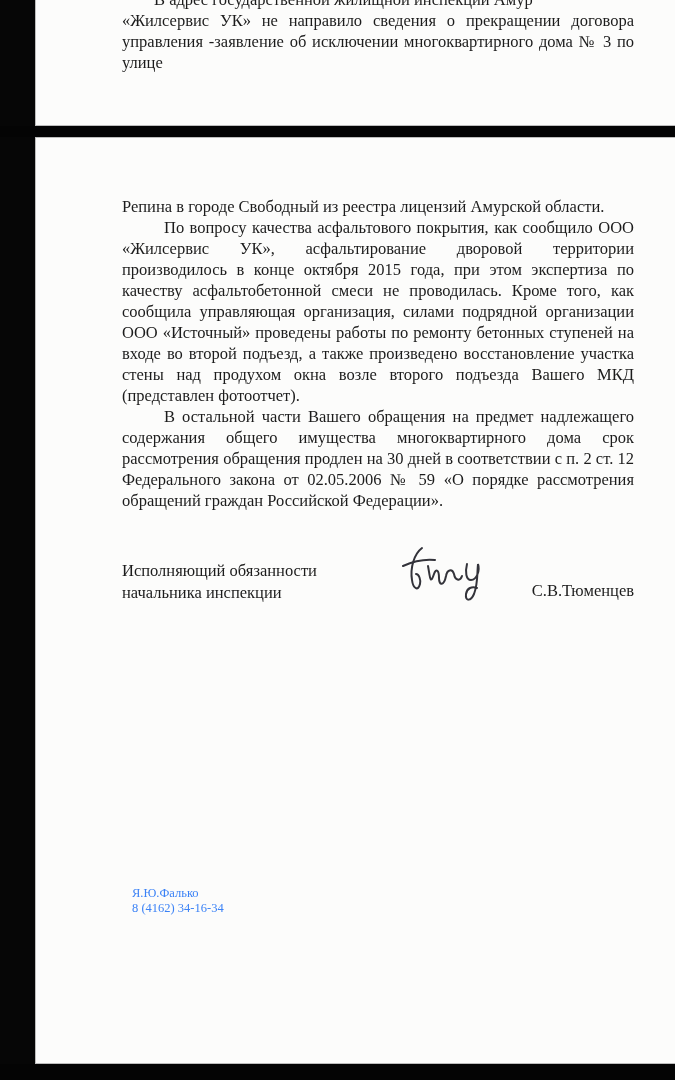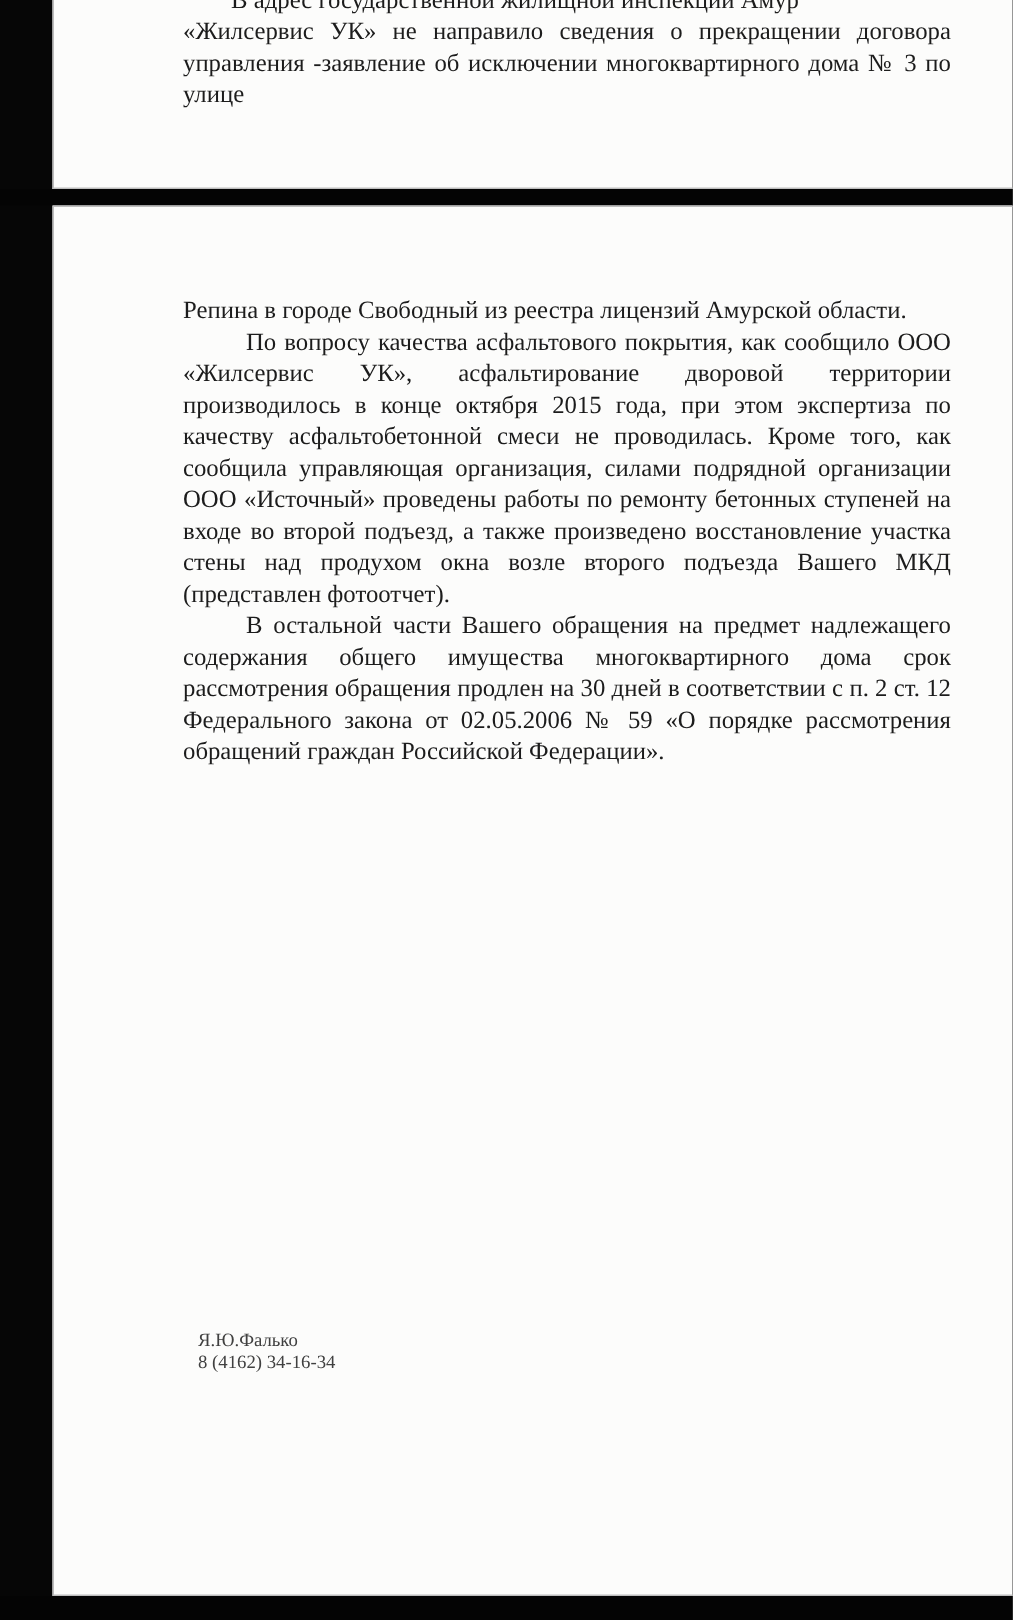--- a/index.html
+++ b/index.html
@@ -87,21 +87,21 @@
     position: absolute;
     right: 0;
     top: 22px;
   }
   .footer-block {
     position: absolute;
     left: 96px;
     top: 748px;
     font-size: 12.5px;
     line-height: 15px;
-    color: #404040;
+    color: #3b82f6;
   }
   .gap-band, .bottom-band {
     position: absolute;
     left: 0;
     width: 675px;
     background: #040404;
   }
   .gap-band { top: 126px; height: 11px; }
   .bottom-band { top: 1064px; height: 16px; }
 </style>
@@ -120,20 +120,35 @@
   <div class="gap-band"></div>
 
   <div class="page" id="page2">
 
     <div class="body-text doc-text">
       <p>Репина в городе Свободный из реестра лицензий Амурской области.</p>
       <p class="indent">По вопросу качества асфальтового покрытия, как сообщило ООО «Жилсервис УК»,  асфальтирование дворовой территории производилось в конце октября 2015 года, при этом экспертиза по качеству асфальтобетонной смеси не проводилась. Кроме того, как сообщила управляющая организация, силами подрядной организации ООО «Источный» проведены работы по ремонту бетонных ступеней на входе во второй подъезд, а также произведено восстановление участка стены над продухом окна возле второго подъезда Вашего МКД (представлен фотоотчет).</p>
       <p class="indent">В остальной части Вашего обращения на предмет надлежащего содержания общего имущества многоквартирного дома срок   рассмотрения обращения продлен на  30 дней  в соответствии с п. 2 ст. 12 Федерального закона от 02.05.2006 № 59 «О порядке рассмотрения обращений граждан Российской Федерации».</p>
     </div>
 
+    <div class="sig-block">
+      <div class="sig-title">
+        <div>Исполняющий обязанности</div>
+        <div>начальника инспекции</div>
+      </div>
+      <svg class="sig-svg" width="95" height="74" viewBox="0 0 95 74">
+        <g fill="none" stroke="#33333a" stroke-width="2" stroke-linecap="round">
+          <path d="M28 6 C20 12 16 26 18 38 C19 46 24 50 26 42 C27 38 25 32 22 32"></path>
+          <path d="M9 24 C20 19 32 17 41 18"></path>
+          <path d="M34 24 C36 34 36 44 40 32 C42 26 45 28 45 36 C45 44 50 44 52 34 C53 28 58 26 60 32 C61 38 66 40 68 34"></path>
+          <path d="M73 22 C71 30 72 38 77 38 C83 38 86 28 84 22 C83 32 84 42 80 52 C77 59 71 60 72 52 C73 46 78 44 83 46"></path>
+        </g>
+      </svg>
+      <div class="sig-name">С.В.Тюменцев</div>
+    </div>
 
     <div class="footer-block">
       <div>Я.Ю.Фалько</div>
       <div>8 (4162) 34-16-34</div>
     </div>
 
   </div>
 
   <div class="bottom-band"></div>
 

